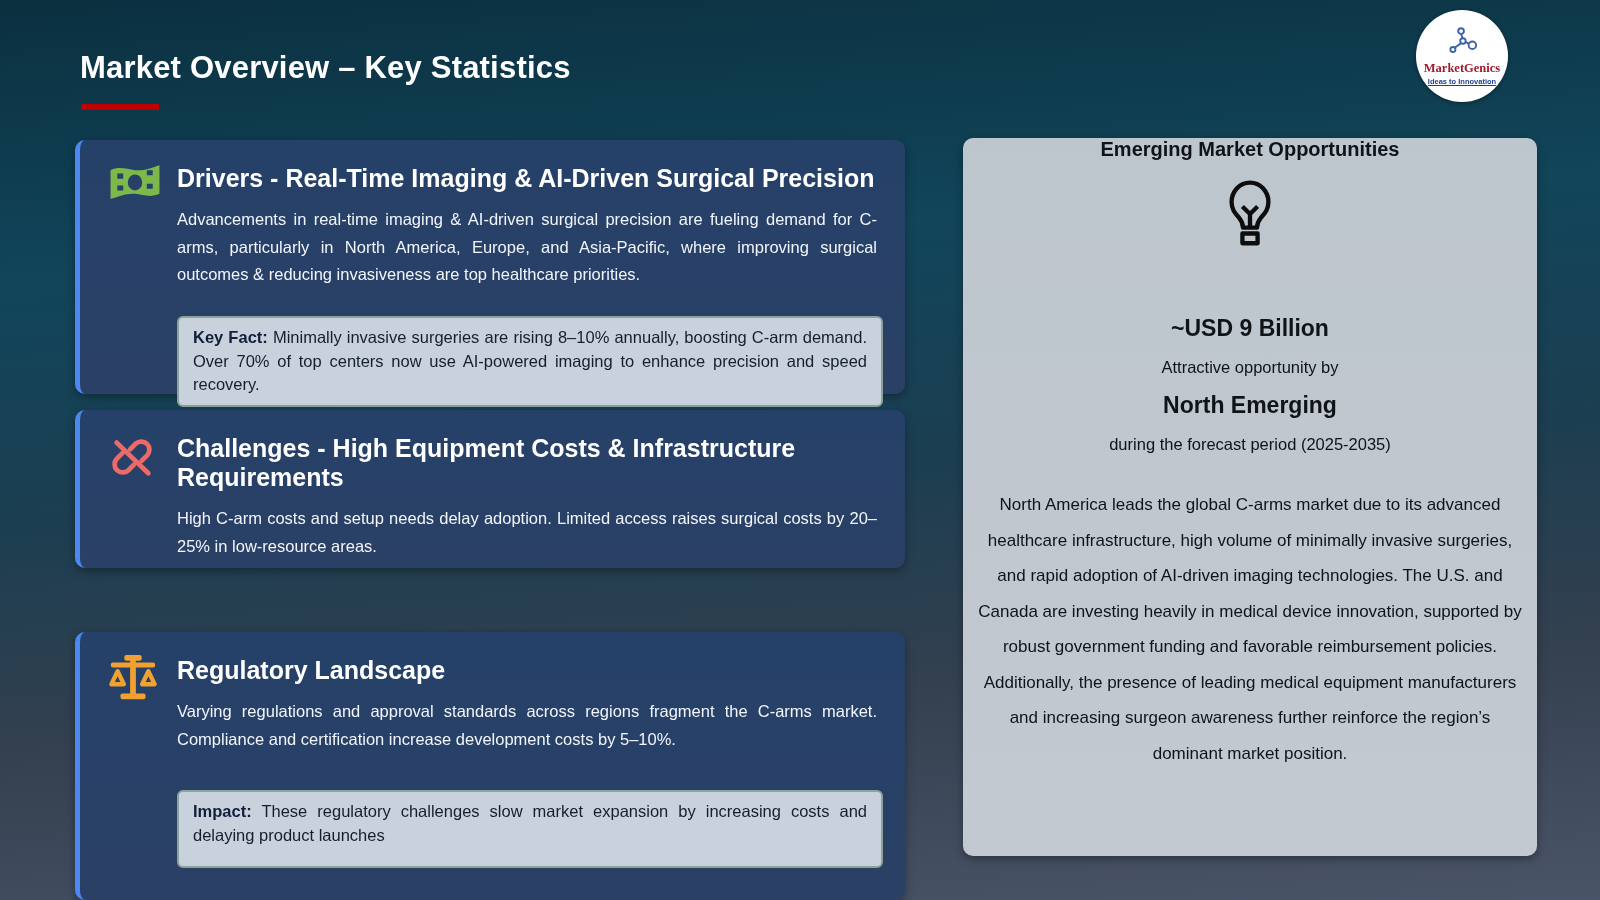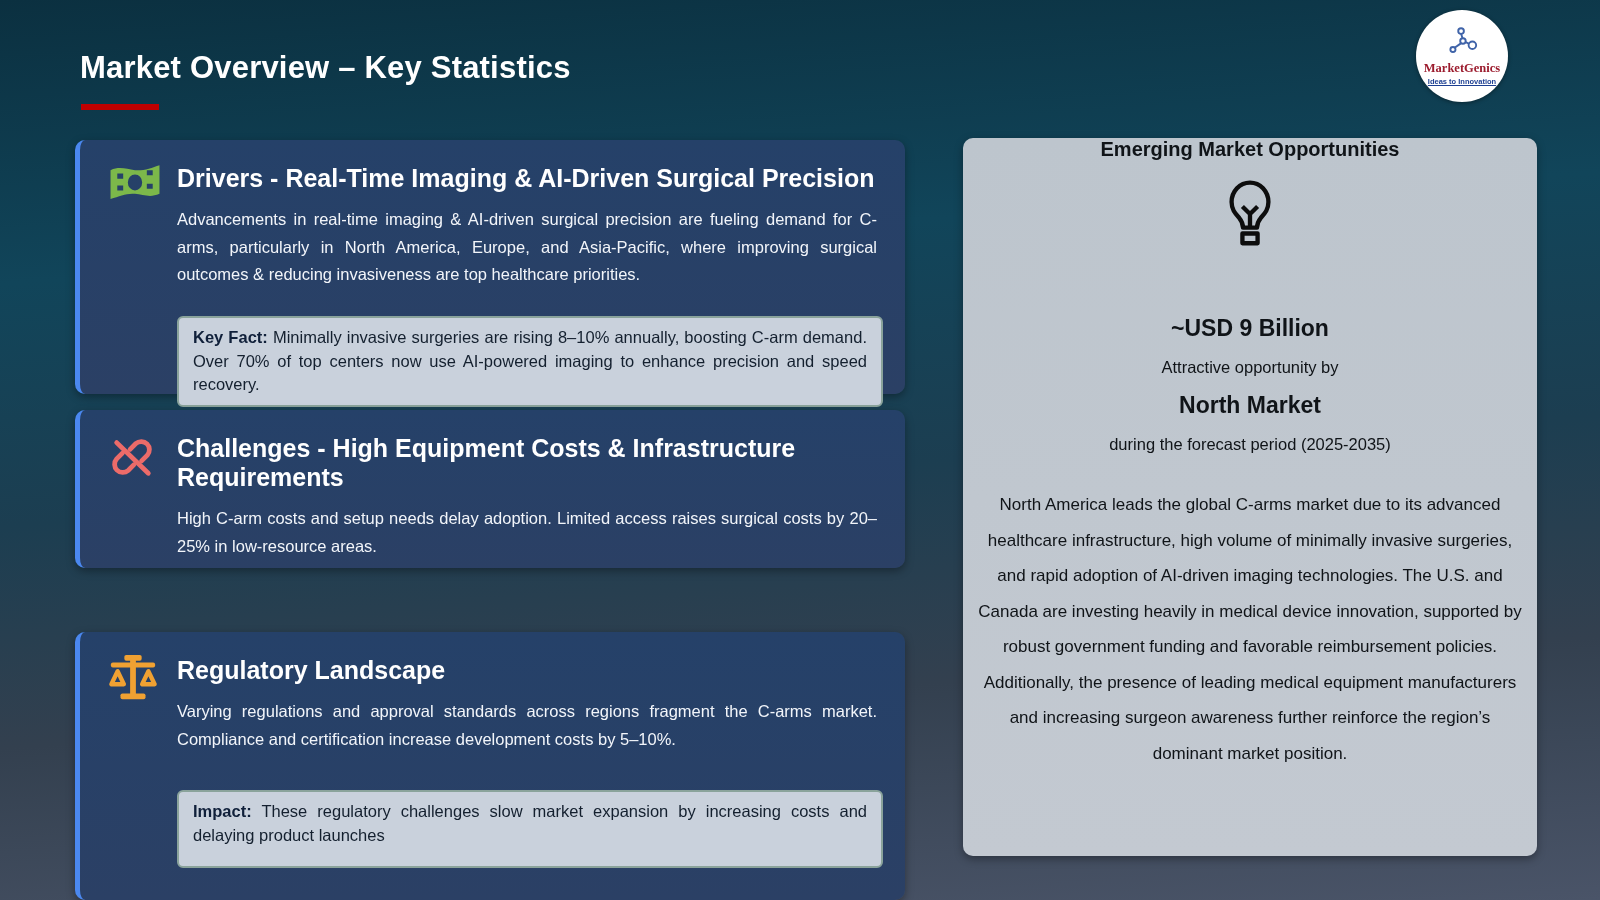--- a/index.html
+++ b/index.html
@@ -178,18 +178,18 @@
       <svg width="52" height="70" viewBox="0 0 48 64">
         <g fill="none" stroke="#0d0d0d" stroke-width="4" stroke-linejoin="round">
           <path d="M24 3 a17 18 0 0 1 17 18 c0 7 -3.5 10.5 -7 14.5 c-2.5 3 -3.5 5.5 -3.5 9 h-13 c0 -3.5 -1 -6 -3.5 -9 c-3.5 -4 -7 -7.5 -7 -14.5 a17 18 0 0 1 17 -18 Z"></path>
           <path d="M24 43 V32 L17 25 M24 32 L31 25"></path>
           <rect x="17" y="50" width="14" height="9"></rect>
         </g>
       </svg>
     </div>
     <div class="panel-value">~USD 9 Billion</div>
     <div class="panel-subtitle">Attractive opportunity by</div>
-    <div class="panel-region">North Market</div>
+    <div class="panel-region">North Emerging</div>
     <div class="panel-period">during the forecast period (2025-2035)</div>
     <div class="panel-description">North America leads the global C-arms market due to its advanced healthcare infrastructure, high volume of minimally invasive surgeries, and rapid adoption of AI-driven imaging technologies. The U.S. and Canada are investing heavily in medical device innovation, supported by robust government funding and favorable reimbursement policies. Additionally, the presence of leading medical equipment manufacturers and increasing surgeon awareness further reinforce the region’s dominant market position.</div>
   </aside>
 
 </div>
 
 </body></html>

